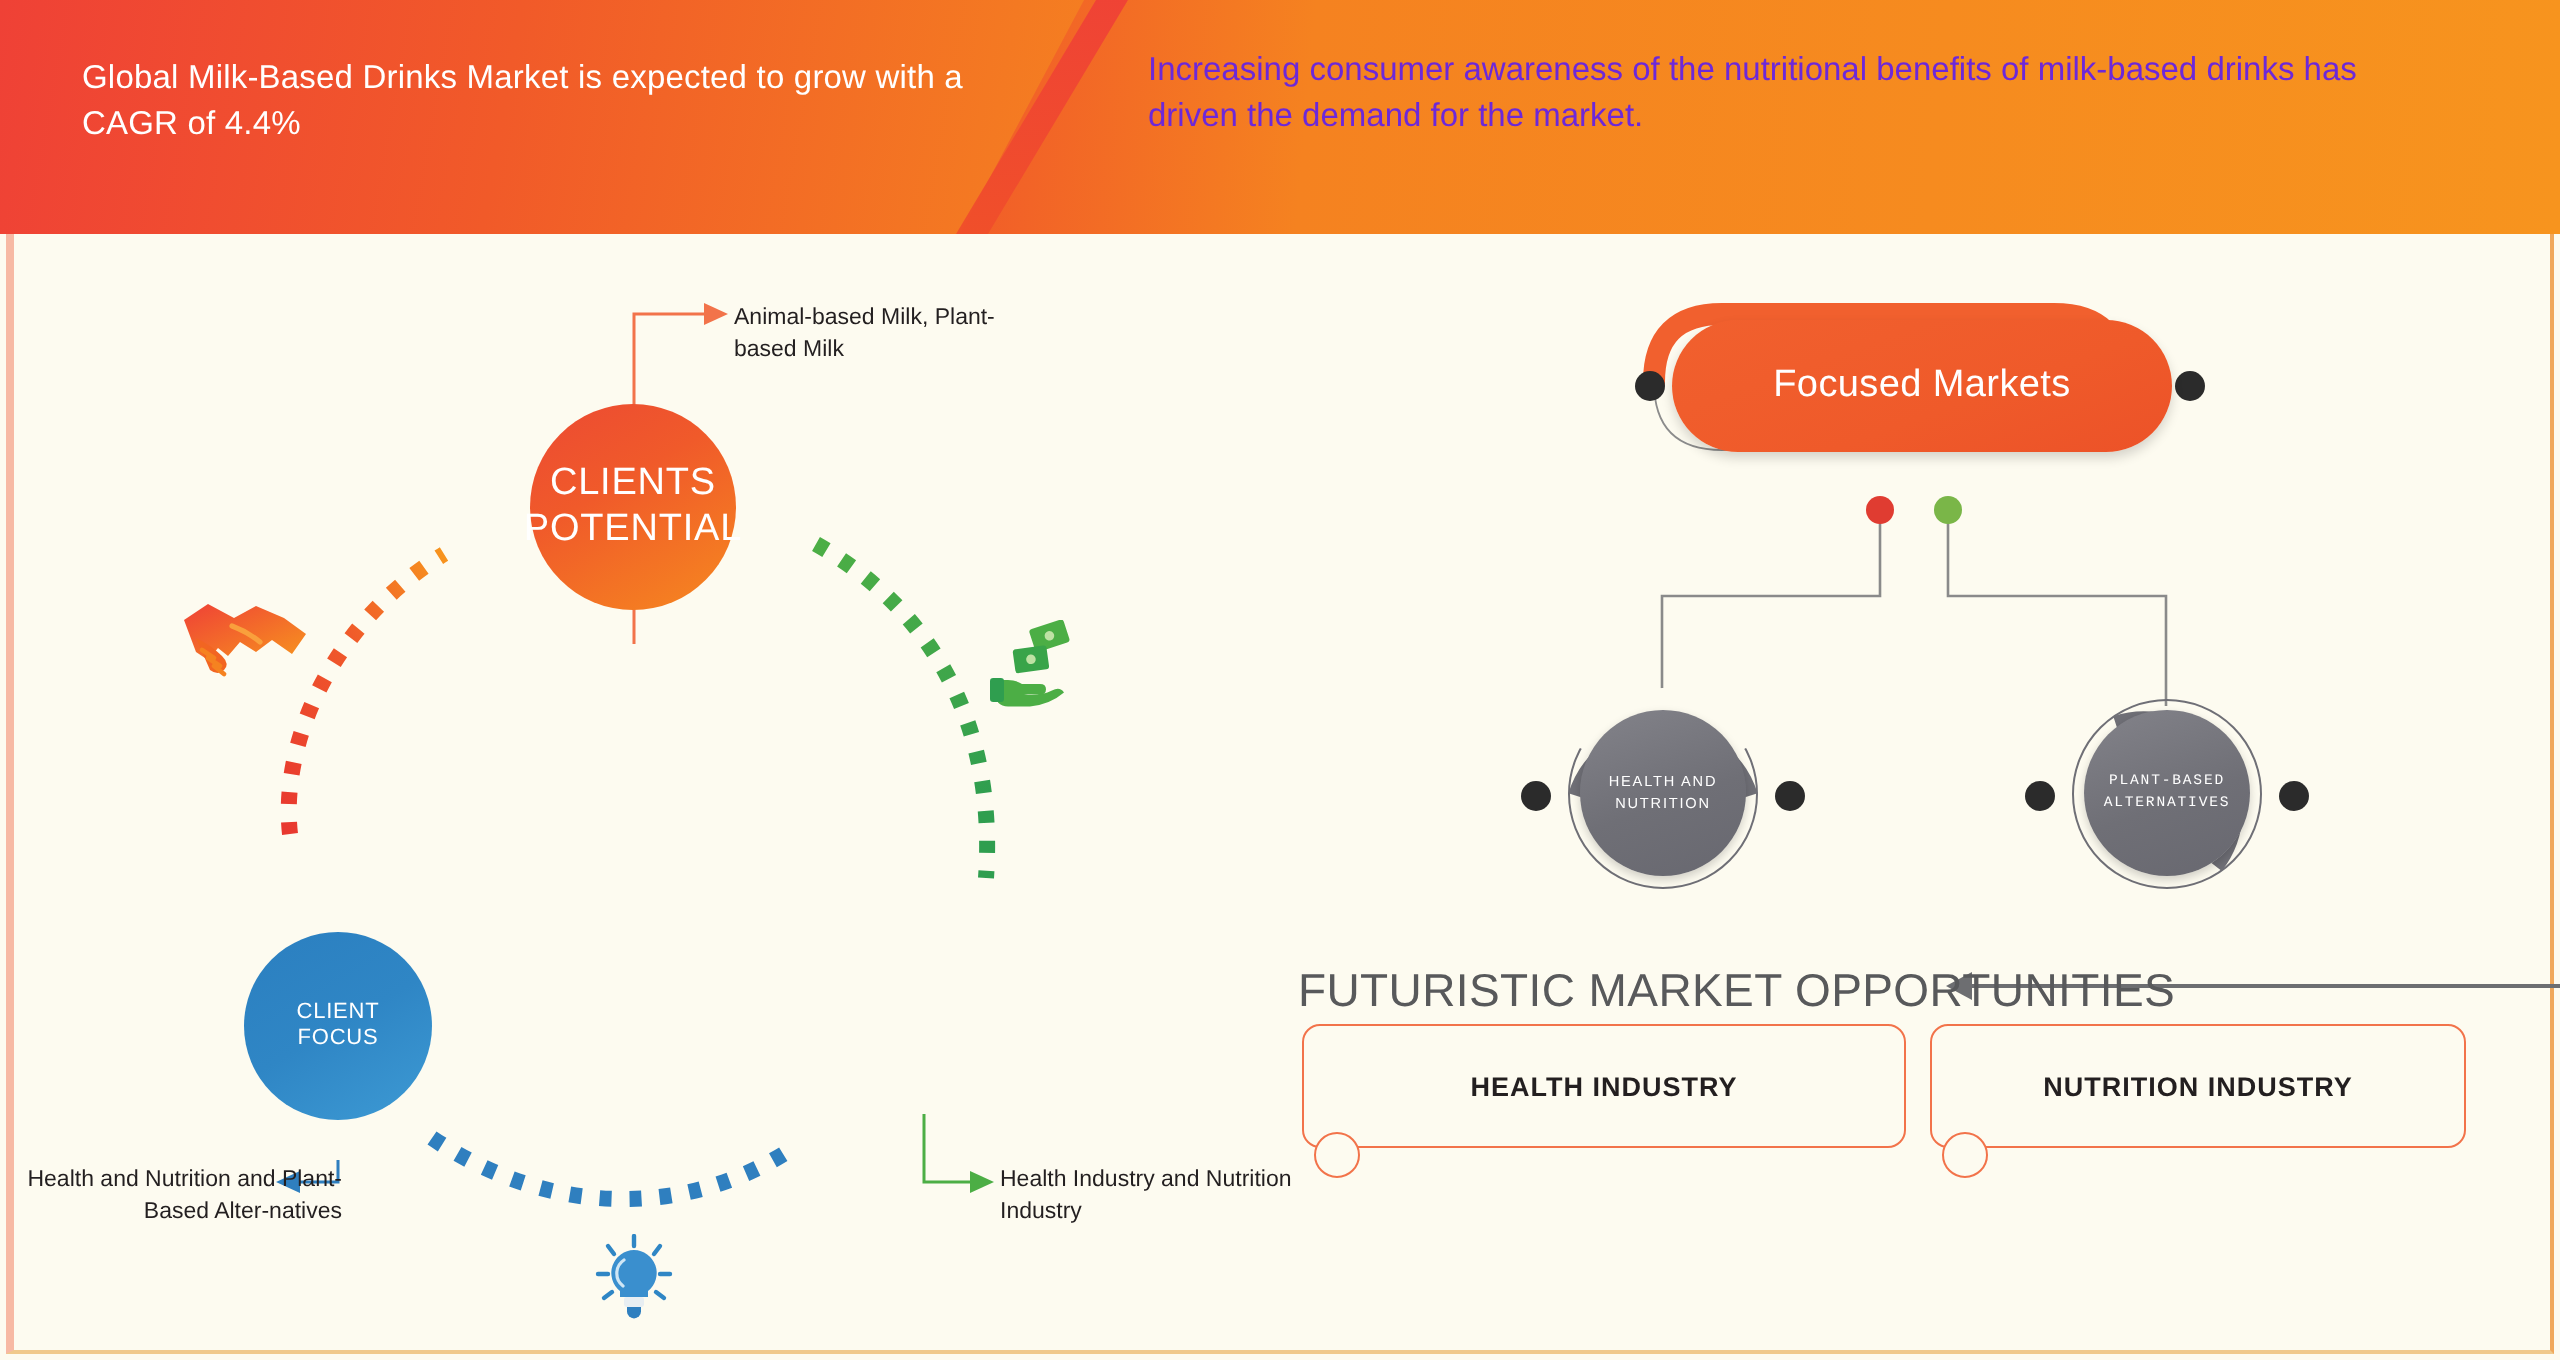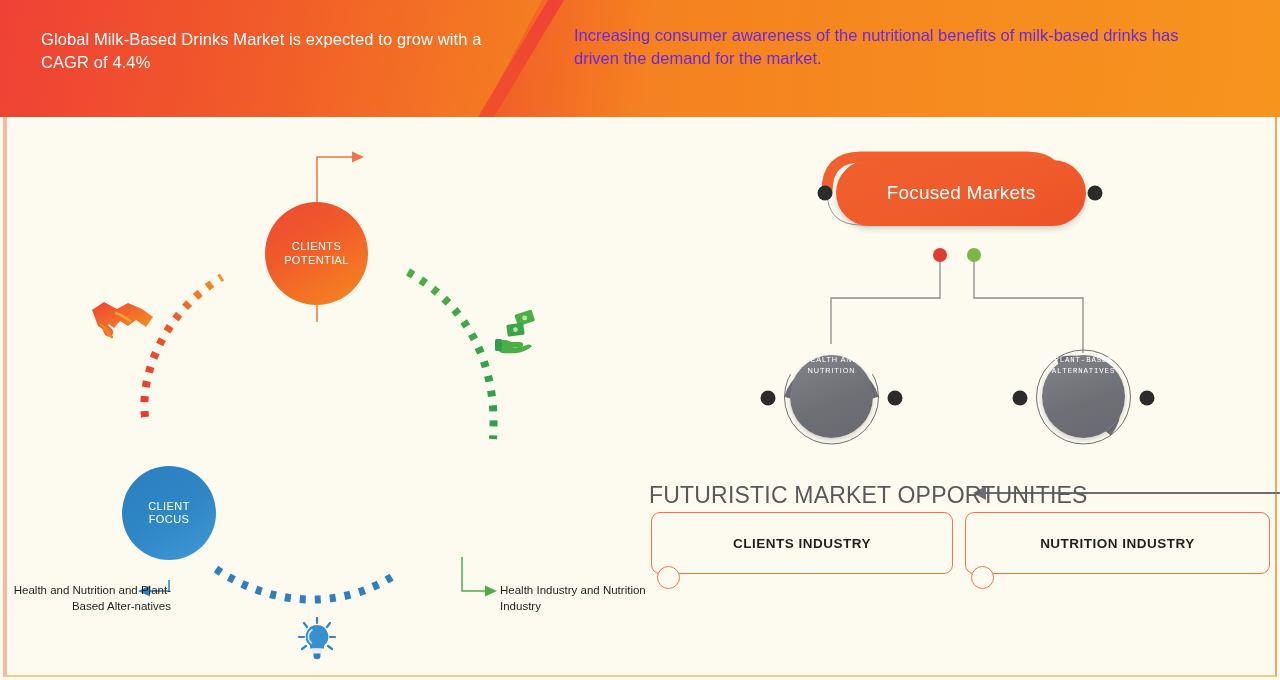--- a/index.html
+++ b/index.html
@@ -54,21 +54,21 @@
   .lsvg{position:absolute;left:0;top:117px;width:640px;height:563px;}
 
   .bubble{position:absolute;border-radius:50%;display:flex;align-items:center;
           justify-content:center;text-align:center;color:#fff;line-height:1.2;
           letter-spacing:.4px;}
   .bubble span{display:block;}
 
   #b-clients{
     left:265px;top:202px;width:103px;height:103px;
     background:linear-gradient(150deg,#ec4a33 0%,#f05a2a 40%,#f6891f 100%);
-    font-size:11px;
+    font-size:19px;
   }
   #b-focus{
     left:122px;top:466px;width:94px;height:94px;
     background:linear-gradient(150deg,#2b7fc0 0%,#2f86c5 50%,#3d9ad4 100%);
     font-size:11px;
   }
   #b-hot{
     left:416px;top:464px;width:93px;height:93px;
     background:linear-gradient(140deg,#2f9e4f 0%,#4cae45 45%,#8cc63e 100%);
     font-size:13.5px;
@@ -88,40 +88,40 @@
     background:linear-gradient(160deg,#f1602e 0%,#ef5a2a 60%,#ec5228 100%);
     border-radius:33px;
     display:flex;align-items:center;justify-content:center;
     color:#fff;font-size:19px;font-weight:normal;letter-spacing:.2px;
     box-shadow:0 3px 6px rgba(0,0,0,.16);
   }
 
   .gcircle{
     position:absolute;border-radius:50%;
     background:linear-gradient(160deg,#83838a 0%,#6f6f76 55%,#686870 100%);
-    display:flex;align-items:flex-start;justify-content:center;text-align:center;
+    display:flex;align-items:center;justify-content:center;text-align:center;
     color:#ffffff;font-size:7.3px;line-height:1.45;letter-spacing:.9px;
     box-shadow:0 2px 5px rgba(0,0,0,.18);
   }
   #g-health{left:790px;top:355px;width:83px;height:83px;}
   #g-plant{left:1042px;top:355px;width:83px;height:83px;font-family:Liberation Mono, monospace;}
 
   .fmo-title{
     position:absolute;left:649px;top:482px;
     color:#58595b;font-size:23px;letter-spacing:.2px;font-weight:normal;
   }
 
   .obox{
     position:absolute;height:62px;border:1.4px solid #f2734a;border-radius:9px;
     display:flex;align-items:center;justify-content:center;
     color:#231f20;font-size:13.5px;font-weight:bold;letter-spacing:.5px;
     background:transparent;box-sizing:border-box;
   }
   #obox-health{left:651px;top:512px;width:302px;}
-  #obox-nutrition{left:965px;top:512px;width:305px;}
+  #obox-nutrition{left:965px;top:512px;width:268px;}
 
   .ocirc{
     position:absolute;width:23px;height:23px;border-radius:50%;
     border:1.6px solid #f2734a;background:#fdfbf0;box-sizing:border-box;
   }
   #ocirc-health{left:657px;top:566px;}
   #ocirc-nutrition{left:971px;top:566px;}
 
   
   .icon{position:absolute;}
@@ -186,20 +186,21 @@
       <span>POTENTIAL</span>
     </div>
   </div>
   <div class="bubble" id="b-focus">
     <div>
       <span>CLIENT</span>
       <span>FOCUS</span>
     </div>
   </div>
 
+  <div class="lbl" id="lbl-clients">Animal-based Milk, Plant-based Milk</div>
   <div class="lbl" id="lbl-focus">Health and Nutrition and Plant-Based Alter-natives</div>
   <div class="lbl" id="lbl-hot">Health Industry and Nutrition Industry</div>
 
   <svg class="icon" id="ic-handshake" viewBox="0 0 66 45">
     <defs>
       <linearGradient id="hsG" x1="0" y1="0" x2="1" y2="1">
         <stop offset="0%" stop-color="#ef4136"></stop>
           <stop offset="100%" stop-color="#f7941e"></stop>
       </linearGradient>
     </defs>
@@ -291,21 +292,21 @@
   <div class="gcircle" id="g-plant">
     <div>
       <span>PLANT-BASED</span>
       <span>ALTERNATIVES</span>
     </div>
   </div>
 
   <div class="fmo-title">FUTURISTIC MARKET OPPORTUNITIES</div>
 
   <div class="obox" id="obox-health">
-    <span>CLIENTS INDUSTRY</span>
+    <span>HEALTH INDUSTRY</span>
   </div>
   <div class="obox" id="obox-nutrition">
     <span>NUTRITION INDUSTRY</span>
   </div>
   <div class="ocirc" id="ocirc-health"></div>
   <div class="ocirc" id="ocirc-nutrition"></div>
 
 </div>
 
 </body></html>

